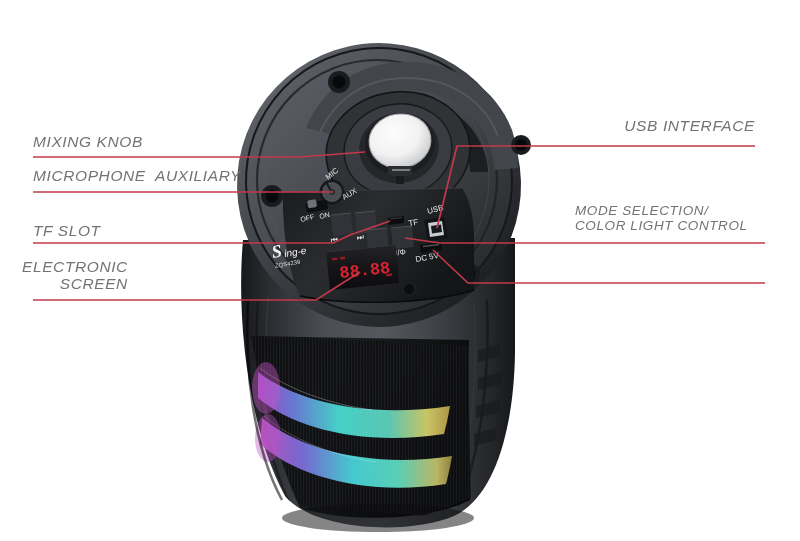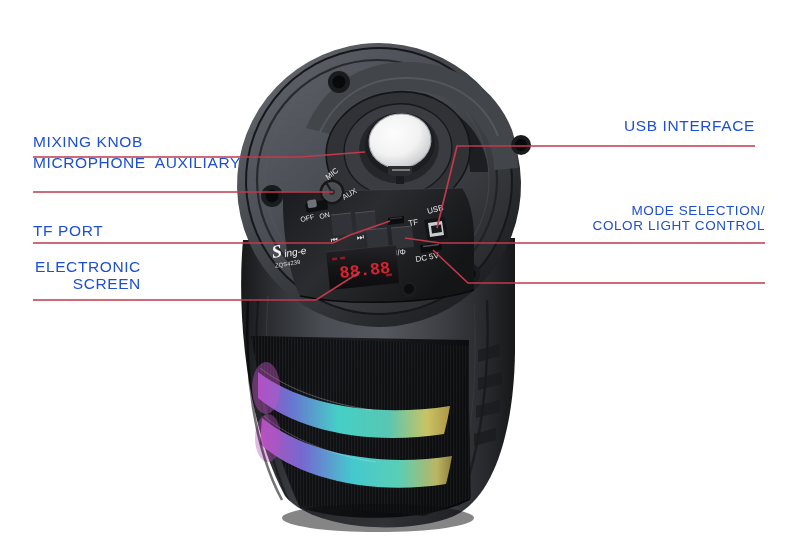--- a/index.html
+++ b/index.html
@@ -16,31 +16,32 @@
     font-family: "Liberation Sans", sans-serif;
   }
   #product-svg {
     position: absolute;
     left: 0; top: 0;
     width: 800px;
     height: 541px;
   }
   .callout {
     position: absolute;
-    color: #1d4ed8;
+    color: #737373;
     font-family: "Liberation Sans", sans-serif;
     font-size: 15.5px;
     letter-spacing: 0.6px;
     line-height: 1.12;
     white-space: pre;
     font-weight: 400;
+    font-style: italic;
   }
   .callout.left  { text-align: right; }
   .callout.right { text-align: right; }
-  .callout.center{ text-align: right; }
+  .callout.center{ text-align: left; }
 </style>
 </head>
 <body>
 
 <div id="stage">
 
   <svg id="product-svg" viewBox="0 0 800 541">
     <defs>
       <linearGradient id="gBodyH" x1="0" y1="0" x2="1" y2="0">
         <stop offset="0" stop-color="#17181a"></stop>
@@ -276,25 +277,25 @@
       <path d="M33,300 L260,300 L316,300 L360,272"></path>
 
       <path d="M755,146 L470,146 L457,146 L437,228"></path>
       <path d="M765,243 L440,243 L405,238"></path>
       <path d="M765,283 L468,283 L433,250"></path>
     </g>
   </svg>
 
   <div class="callout left" style="left:33px; top:133px;">MIXING KNOB</div>
 
-  <div class="callout left" style="left:33px; top:154px;">MICROPHONE  AUXILIARY</div>
-
-  <div class="callout left" style="left:33px; top:222px;">TF PORT</div>
-
-  <div class="callout left" style="left:35px; top:258px;">ELECTRONIC
+  <div class="callout left" style="left:33px; top:167px;">MICROPHONE  AUXILIARY</div>
+
+  <div class="callout left" style="left:33px; top:222px;">TF SLOT</div>
+
+  <div class="callout left" style="left:22px; top:258px;">ELECTRONIC
 SCREEN</div>
 
   <div class="callout right" style="right:45px; top:117px;">USB INTERFACE</div>
 
   <div class="callout center" style="left:575px; width:190px; top:203px; font-size:13.5px;">MODE SELECTION/
 COLOR LIGHT CONTROL</div>
 
 
 </div>
 

